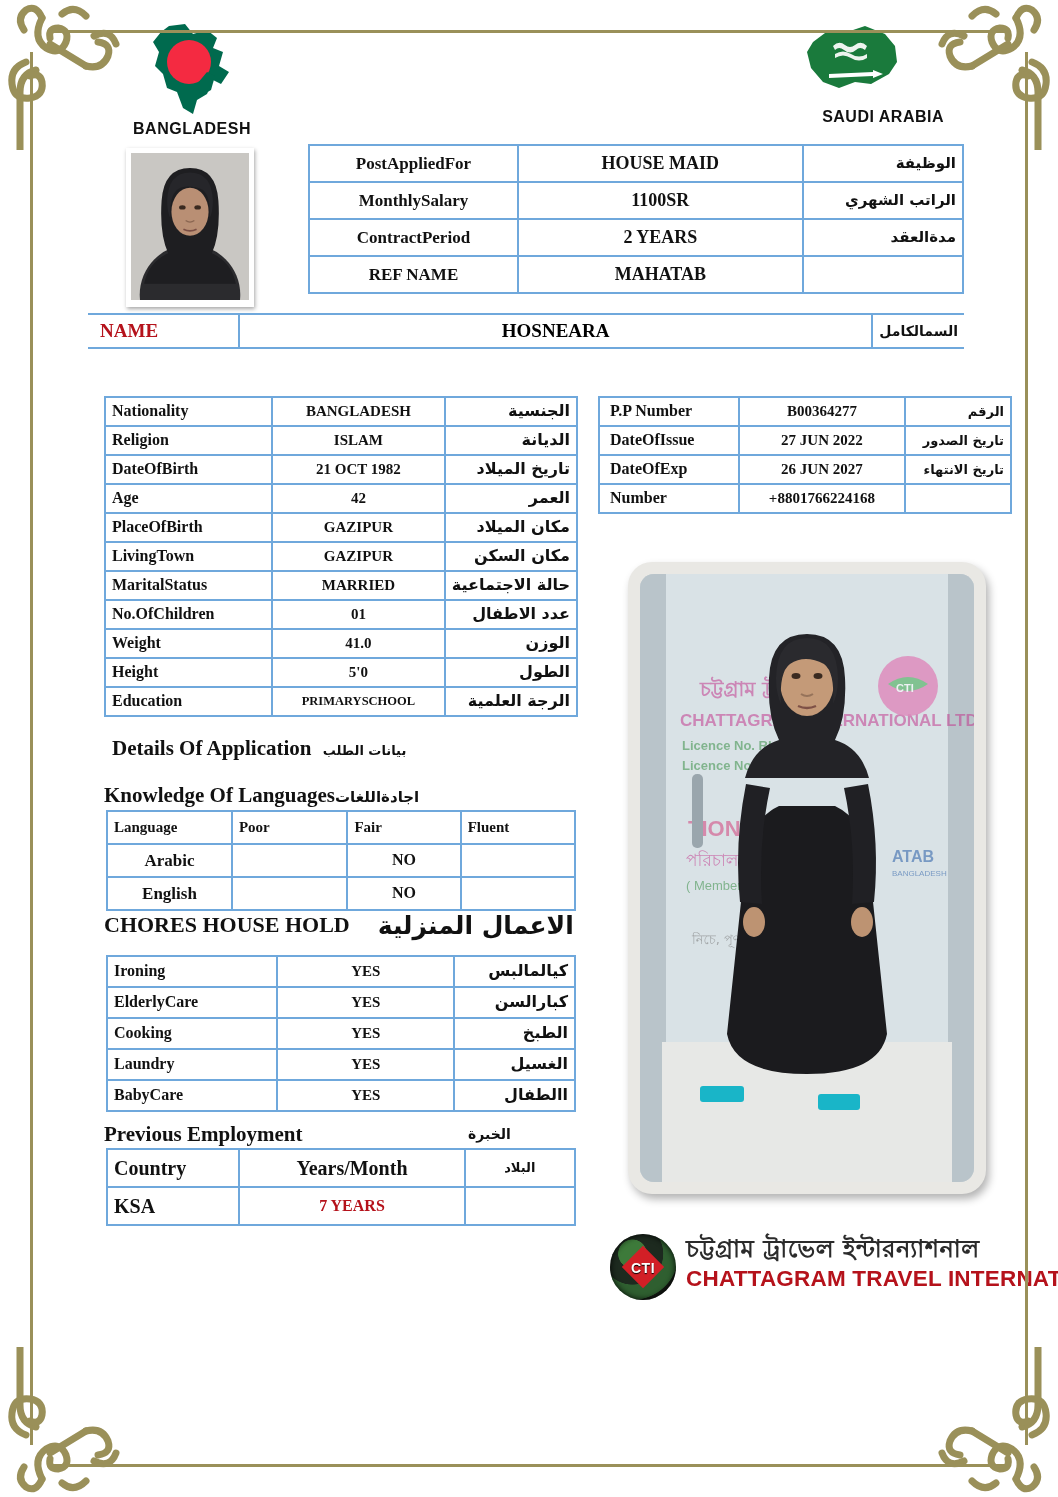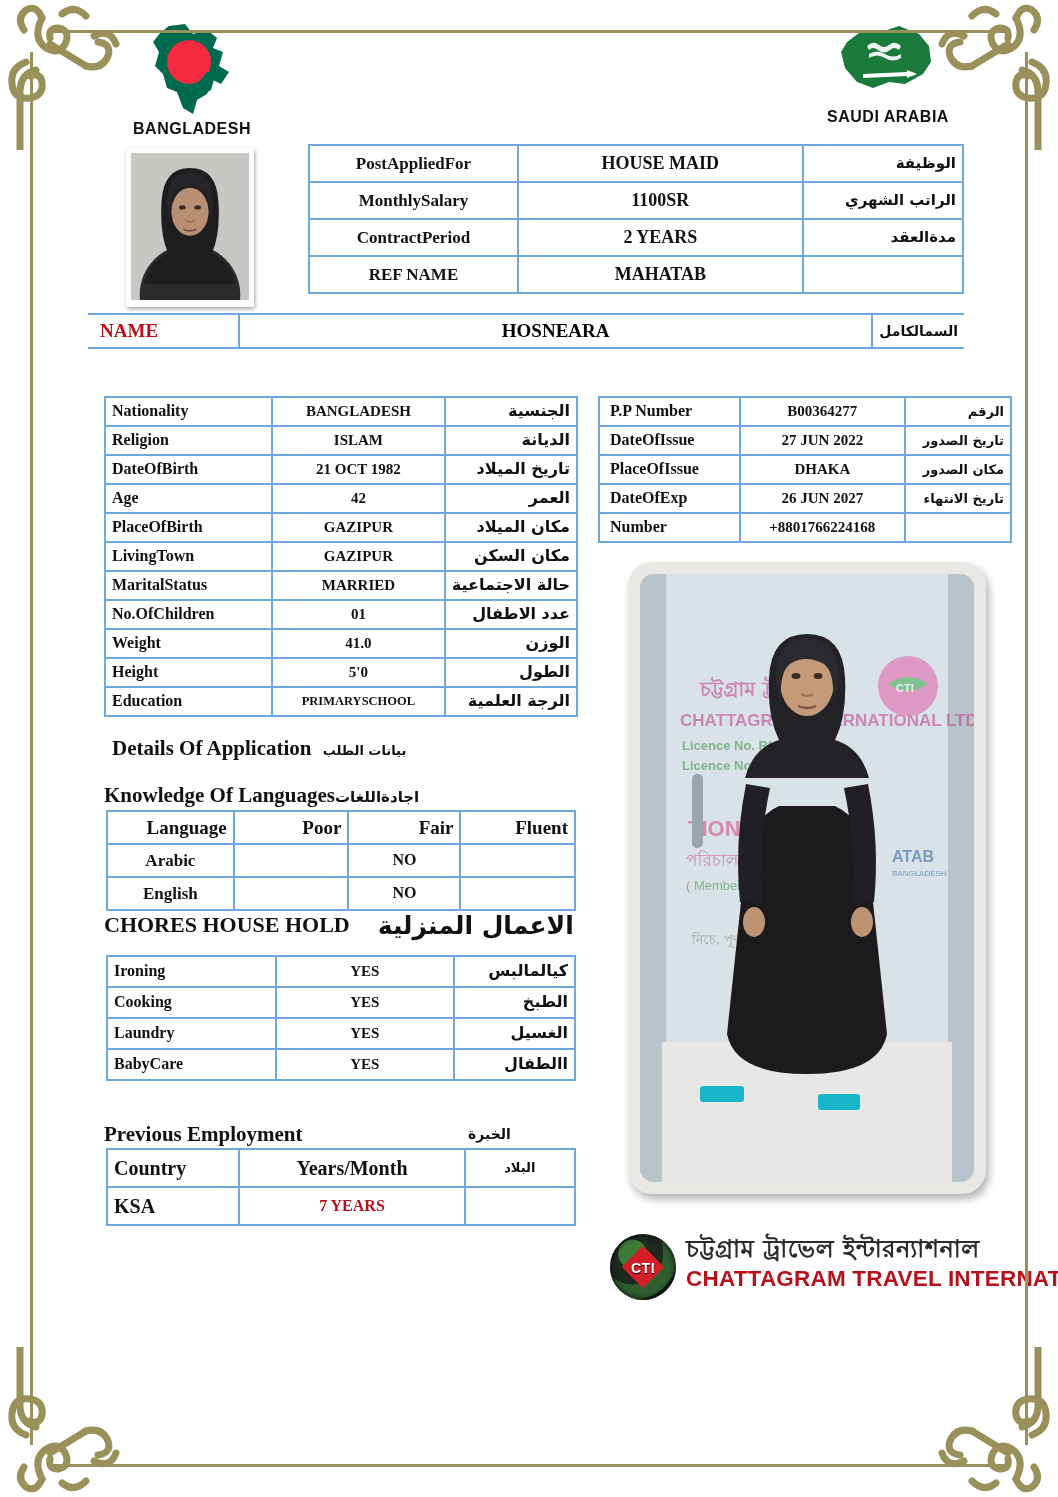--- a/index.html
+++ b/index.html
@@ -45,21 +45,21 @@
     position: absolute;
     inset: 0;
     z-index: 2;
   }
 
   .flag-block {
     position: absolute;
     text-align: center;
   }
   .flag-block.bd { left: 112px; top: 22px; width: 160px; }
-  .flag-block.sa { left: 798px; top: 22px; width: 180px; }
+  .flag-block.sa { left: 764px; top: 22px; width: 180px; text-align: right; }
   .flag-caption {
     font-family: "Liberation Sans", sans-serif;
     font-weight: bold;
     font-size: 16px;
     letter-spacing: .5px;
     color: #111;
     margin-top: 2px;
   }
   .flag-svg { display: block; margin: 0 auto; }
 
@@ -151,21 +151,21 @@
   #h-lang      { left: 104px; top: 783px; font-size: 21px; }
   #h-lang .sec-ar { font-size: 15px; }
   #h-chores    { left: 104px; top: 911px; font-size: 22px; }
   #h-chores .sec-ar { font-size: 25px; margin-left: 28px; vertical-align: -2px;}
   #h-prev      { left: 104px; top: 1122px; font-size: 21px; }
   #prev-ar     { left: 468px; top: 1126px; font-size: 14px; }
 
   
   #lang-table { left: 106px; top: 810px; width: 470px; }
   #lang-table td { height: 31px; }
-  #lang-table td.hd { text-align: right; font-size: 19px; }
+  #lang-table td.hd { text-align: left; font-size: 15px; }
   #lang-table td.c1 { width: 122px; }
   #lang-table td.c2 { width: 118px; }
   #lang-table td.c3 { width: 116px; }
   #lang-table td.c4 { width: 114px; }
   #lang-table td.lng { text-align: center; font-size: 17px; }
 
   
   #chores-table { left: 106px; top: 955px; width: 470px; }
   #chores-table td.lbl { width: 170px; }
   #chores-table td.val { width: 188px; font-size: 15px; }
@@ -442,25 +442,20 @@
           <td class="lbl">P.P Number</td>
           <td class="val">B00364277</td>
           <td class="ar">الرقم</td>
         </tr>
         <tr>
           <td class="lbl">DateOfIssue</td>
           <td class="val">27 JUN 2022</td>
           <td class="ar">تاريخ الصدور</td>
         </tr>
         <tr>
-          <td class="lbl">PlaceOfIssue</td>
-          <td class="val">DHAKA</td>
-          <td class="ar">مكان الصدور</td>
-        </tr>
-        <tr>
           <td class="lbl">DateOfExp</td>
           <td class="val">26 JUN 2027</td>
           <td class="ar">تاريخ الانتهاء</td>
         </tr>
         <tr>
           <td class="lbl">Number</td>
           <td class="val">+8801766224168</td>
           <td class="ar"></td>
         </tr>
       </tbody>
@@ -501,20 +496,25 @@
   <div class="sec-head" id="h-chores">
     <span class="sec-en">CHORES HOUSE HOLD</span><span class="sec-ar">الاعمال المنزلية</span>
   </div>
 
   <table class="b" id="chores-table">
     <tbody>
         <tr>
           <td class="lbl">Ironing</td>
           <td class="val">YES</td>
           <td class="ar">كيالمالبس</td>
+        </tr>
+        <tr>
+          <td class="lbl">ElderlyCare</td>
+          <td class="val">YES</td>
+          <td class="ar">كبارالسن</td>
         </tr>
         <tr>
           <td class="lbl">Cooking</td>
           <td class="val">YES</td>
           <td class="ar">الطبخ</td>
         </tr>
         <tr>
           <td class="lbl">Laundry</td>
           <td class="val">YES</td>
           <td class="ar">الغسيل</td>

